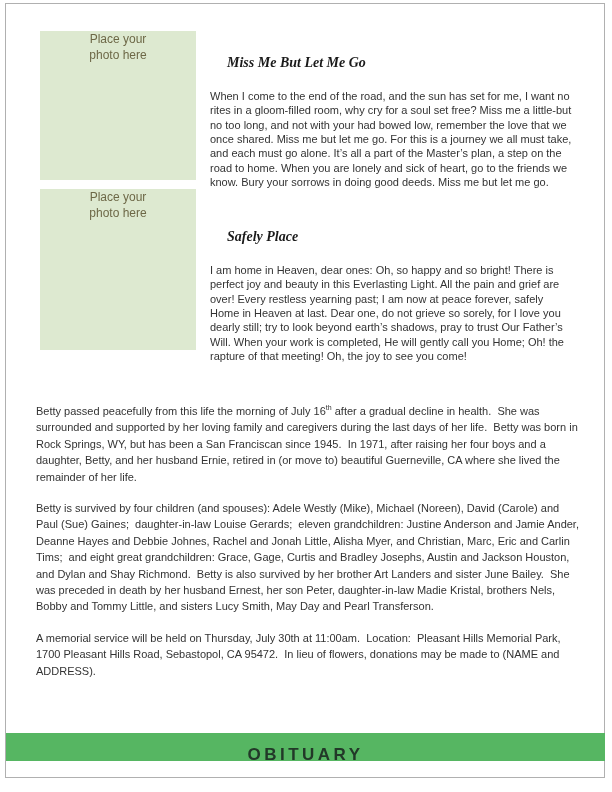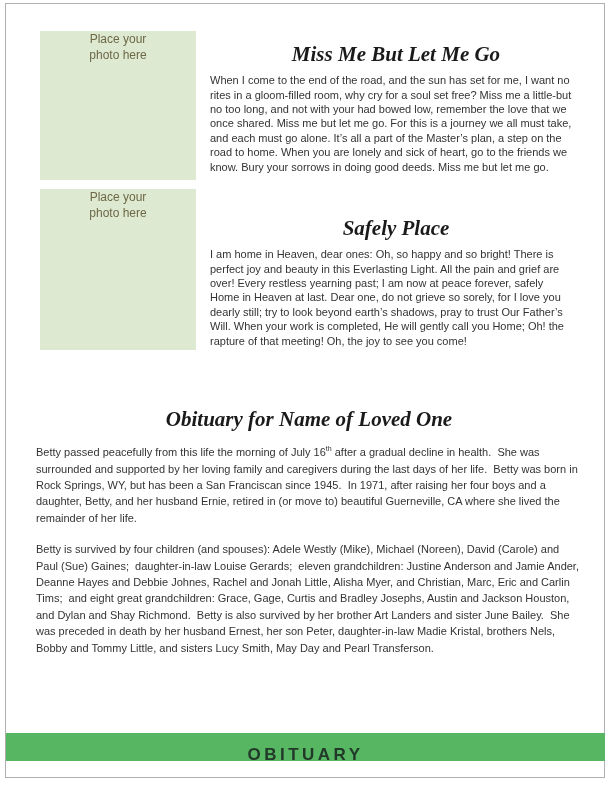--- a/index.html
+++ b/index.html
@@ -41,27 +41,26 @@
     white-space: pre-line;
   }
   .poem {
     position: absolute;
     left: 210px;
     width: 372px;
   }
   .poem.poem1 { top: 38px; }
   .poem.poem2 { top: 212px; }
   .poem h2, .obit h2 {
-    margin: 4px;
+    margin: 17px;
     font-family: "Liberation Serif", "DejaVu Serif", serif;
     font-style: italic;
     font-weight: bold;
-    font-size: 21px;
+    font-size: 14px;
     line-height: 1.2;
-    text-align: center;
     color: #1a1a1a;
   }
   .poem .poem-body {
     margin: 6px 8px 0 0;
     font-size: 11px;
     line-height: 14.4px;
     color: #333333;
   }
   .obit {
     position: absolute;
@@ -121,22 +120,22 @@
     <h2>Miss Me But Let Me Go</h2>
     <p class="poem-body">When I come to the end of the road, and the sun has set for me, I want no rites in a gloom-filled room, why cry for a soul set free? Miss me a little-but no too long, and not with your had bowed low, remember the love that we once shared. Miss me but let me go. For this is a journey we all must take, and each must go alone. It’s all a part of the Master’s plan, a step on the road to home. When you are lonely and sick of heart, go to the friends we know. Bury your sorrows in doing good deeds. Miss me but let me go.</p>
   </div>
 
   <div class="poem poem2">
     <h2>Safely Place</h2>
     <p class="poem-body">I am home in Heaven, dear ones: Oh, so happy and so bright! There is perfect joy and beauty in this Everlasting Light. All the pain and grief are over! Every restless yearning past; I am now at peace forever, safely Home in Heaven at last. Dear one, do not grieve so sorely, for I love you dearly still; try to look beyond earth’s shadows, pray to trust Our Father’s Will. When your work is completed, He will gently call you Home; Oh! the rapture of that meeting! Oh, the joy to see you come!</p>
   </div>
 
   <div class="obit">
-    <h2>Obituary for Name of Loved One</h2>
     <p><span>Betty passed peacefully from this life the morning of July 16</span><sup>th</sup><span> after a gradual decline in health.  She was surrounded and supported by her loving family and caregivers during the last days of her life.  Betty was born in Rock Springs, WY, but has been a San Franciscan since 1945.  In 1971, after raising her four boys and a daughter, Betty, and her husband Ernie, retired in (or move to) beautiful Guerneville, CA where she lived the remainder of her life.</span></p>
     <p>Betty is survived by four children (and spouses): Adele Westly (Mike), Michael (Noreen), David (Carole) and Paul (Sue) Gaines;  daughter-in-law Louise Gerards;  eleven grandchildren: Justine Anderson and Jamie Ander, Deanne Hayes and Debbie Johnes, Rachel and Jonah Little, Alisha Myer, and Christian, Marc, Eric and Carlin Tims;  and eight great grandchildren: Grace, Gage, Curtis and Bradley Josephs, Austin and Jackson Houston, and Dylan and Shay Richmond.  Betty is also survived by her brother Art Landers and sister June Bailey.  She was preceded in death by her husband Ernest, her son Peter, daughter-in-law Madie Kristal, brothers Nels, Bobby and Tommy Little, and sisters Lucy Smith, May Day and Pearl Transferson.</p>
+    <p>A memorial service will be held on Thursday, July 30th at 11:00am.  Location:  Pleasant Hills Memorial Park, 1700 Pleasant Hills Road, Sebastopol, CA 95472.  In lieu of flowers, donations may be made to (NAME and ADDRESS).</p>
   </div>
 
   <div class="banner">
     <span class="banner-label">OBITUARY</span>
   </div>
 
 </div>
 
 </body></html>

